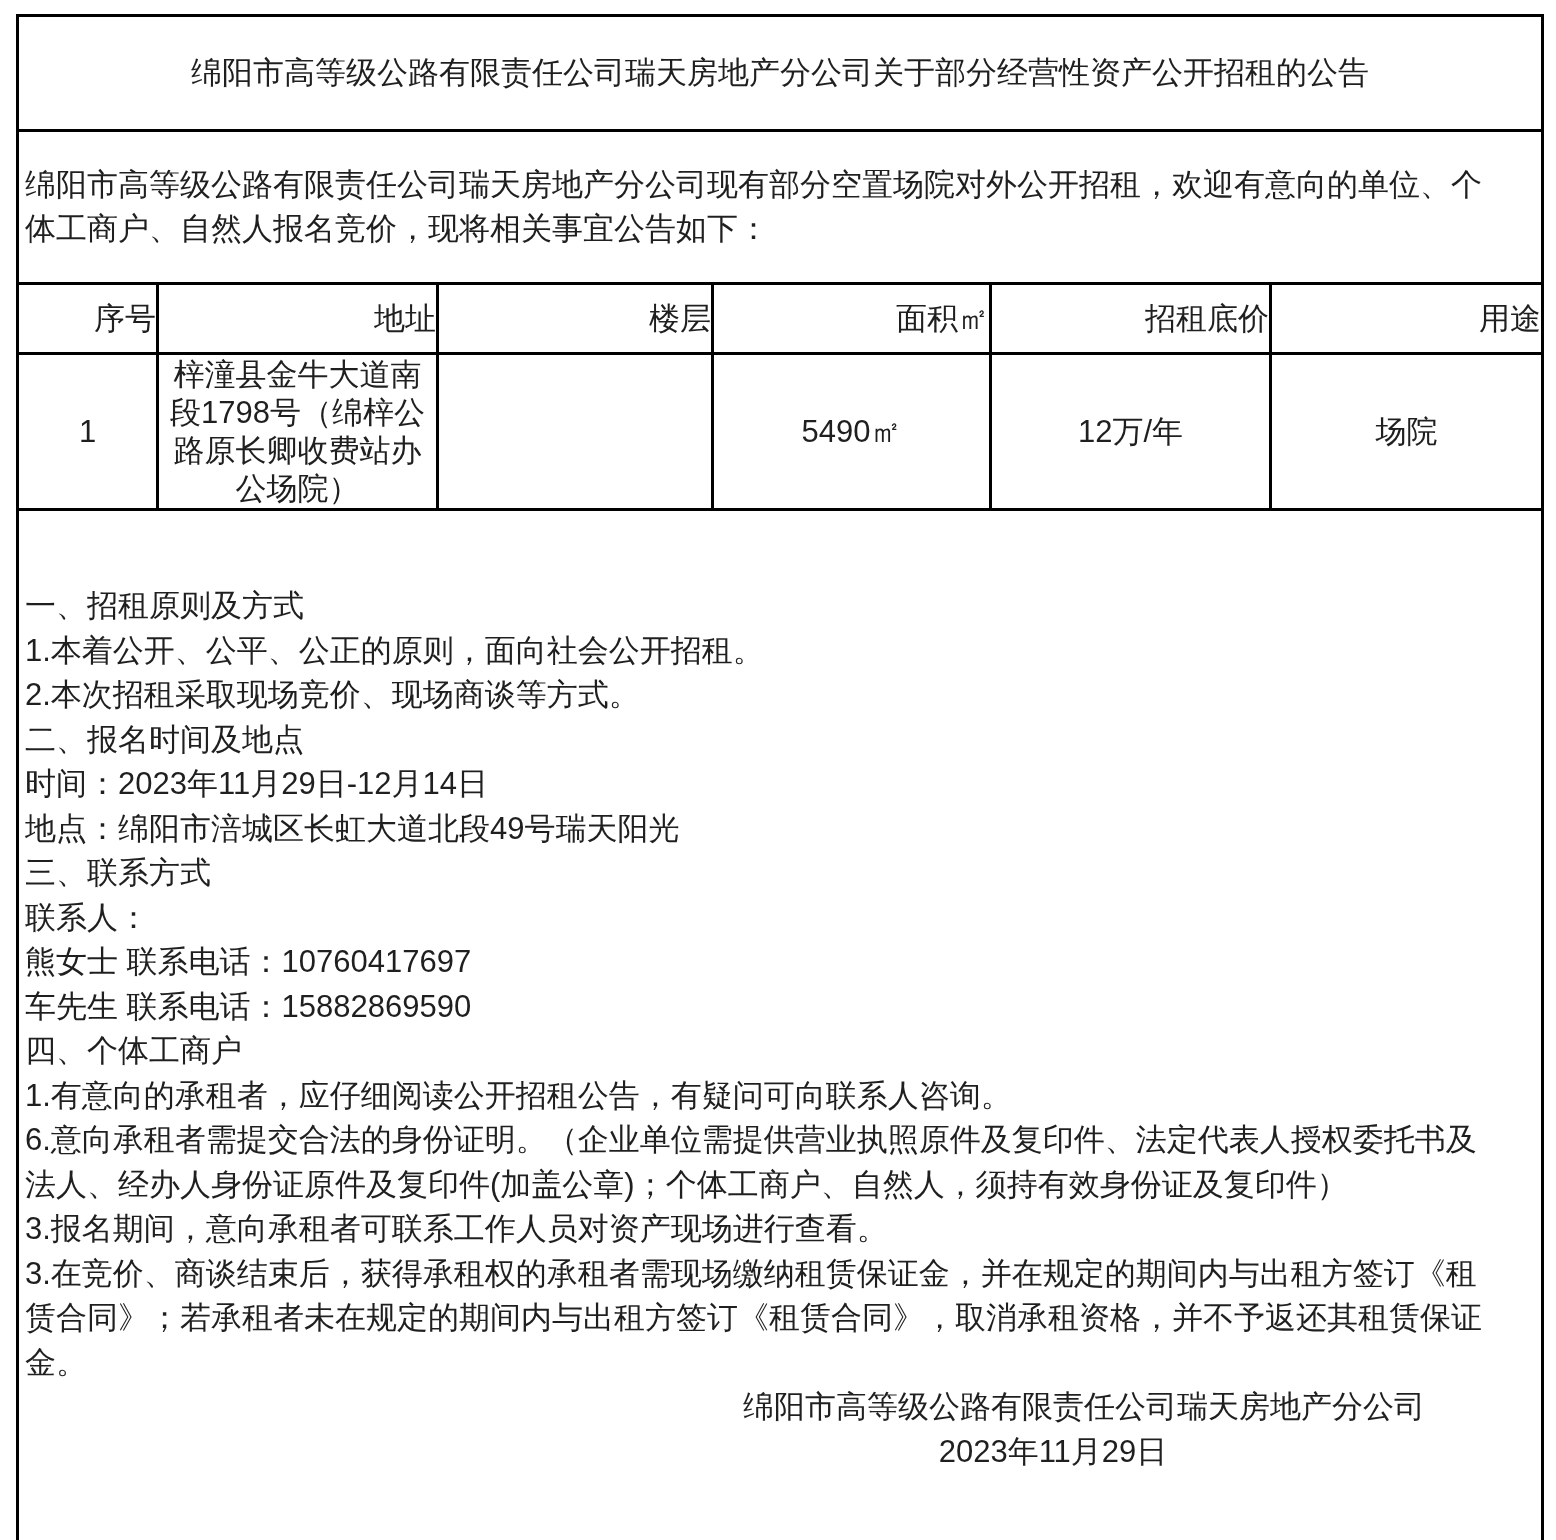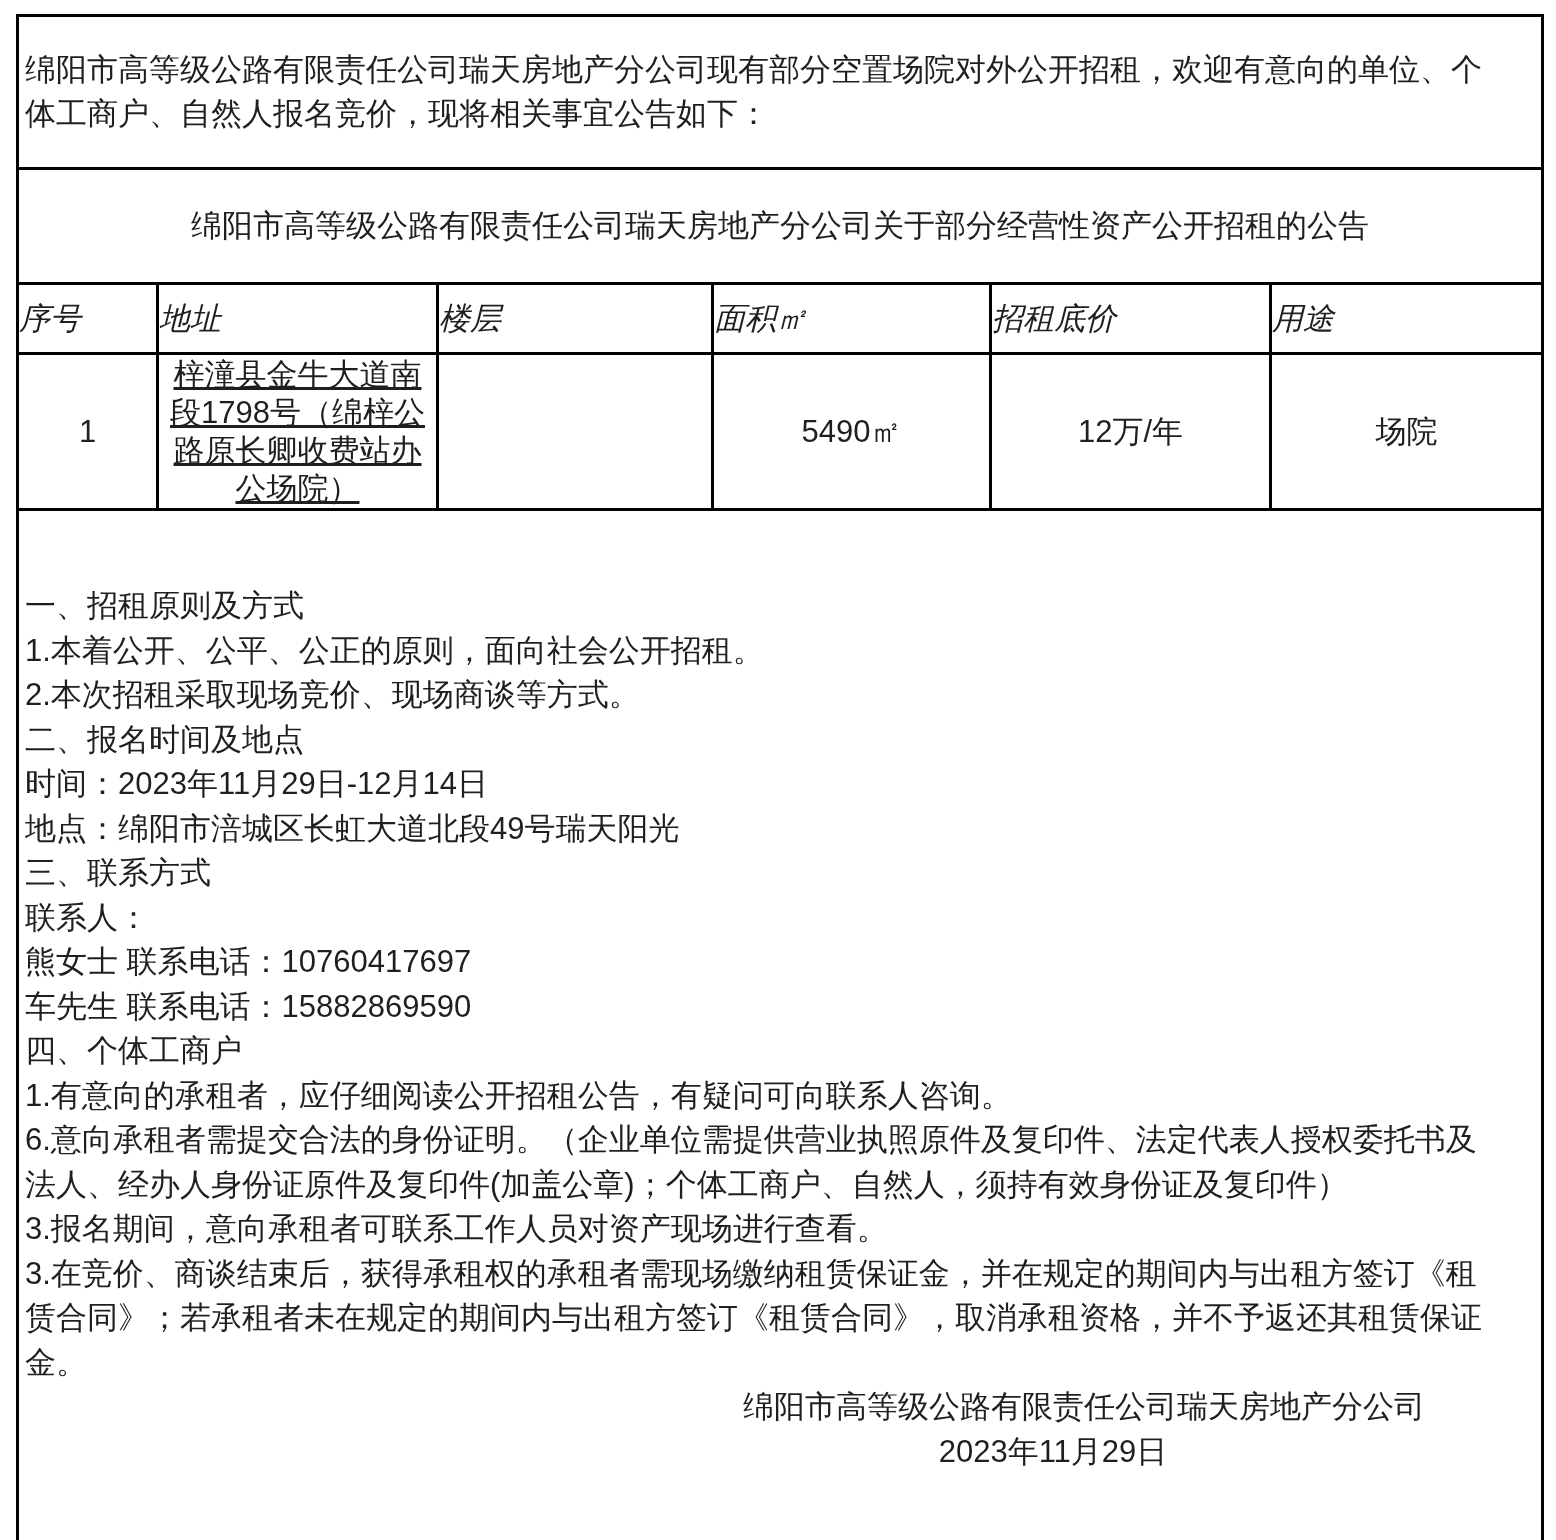--- a/index.html
+++ b/index.html
@@ -45,36 +45,34 @@
     font-size: 31px;
     padding-left: 6px !important;
     padding-right: 4px !important;
   }
   .intro-cell .line {
     line-height: 44.5px;
     white-space: nowrap;
   }
   .header-row td {
     height: 67px;
-    text-align: left;
+    text-align: right;
     vertical-align: middle;
     font-size: 31px;
-    font-style: italic;
   }
   .data-row td {
     height: 153px;
     text-align: center;
     vertical-align: middle;
     font-size: 31px;
   }
   .address-cell .aline {
     line-height: 38px;
     white-space: nowrap;
     text-align: center;
-    text-decoration: underline;
   }
   .body-cell {
     height: 1013px;
     vertical-align: top;
     font-size: 31px;
     padding: 73px 4px 0 6px !important;
   }
   .body-cell .line {
     line-height: 44.5px;
     white-space: nowrap;
@@ -103,29 +101,29 @@
       <col style="width:140px">
       <col style="width:280px">
       <col style="width:275px">
       <col style="width:278px">
       <col style="width:280px">
       <col style="width:272px">
     </colgroup>
 
     <tbody>
         <tr>
-      <td colspan="6" class="intro-cell">
-        <div class="line">绵阳市高等级公路有限责任公司瑞天房地产分公司现有部分空置场院对外公开招租，欢迎有意向的单位、个</div>
-        <div class="line">体工商户、自然人报名竞价，现将相关事宜公告如下：</div>
+      <td colspan="6" class="title-cell">
+        <div>绵阳市高等级公路有限责任公司瑞天房地产分公司关于部分经营性资产公开招租的公告</div>
       </td>
     </tr>
 
     <tr>
-      <td colspan="6" class="title-cell">
-        <div>绵阳市高等级公路有限责任公司瑞天房地产分公司关于部分经营性资产公开招租的公告</div>
+      <td colspan="6" class="intro-cell">
+        <div class="line">绵阳市高等级公路有限责任公司瑞天房地产分公司现有部分空置场院对外公开招租，欢迎有意向的单位、个</div>
+        <div class="line">体工商户、自然人报名竞价，现将相关事宜公告如下：</div>
       </td>
     </tr>
 
     <tr class="header-row">
       <td>序号</td>
       <td>地址</td>
       <td>楼层</td>
       <td>面积㎡</td>
       <td>招租底价</td>
       <td>用途</td>

